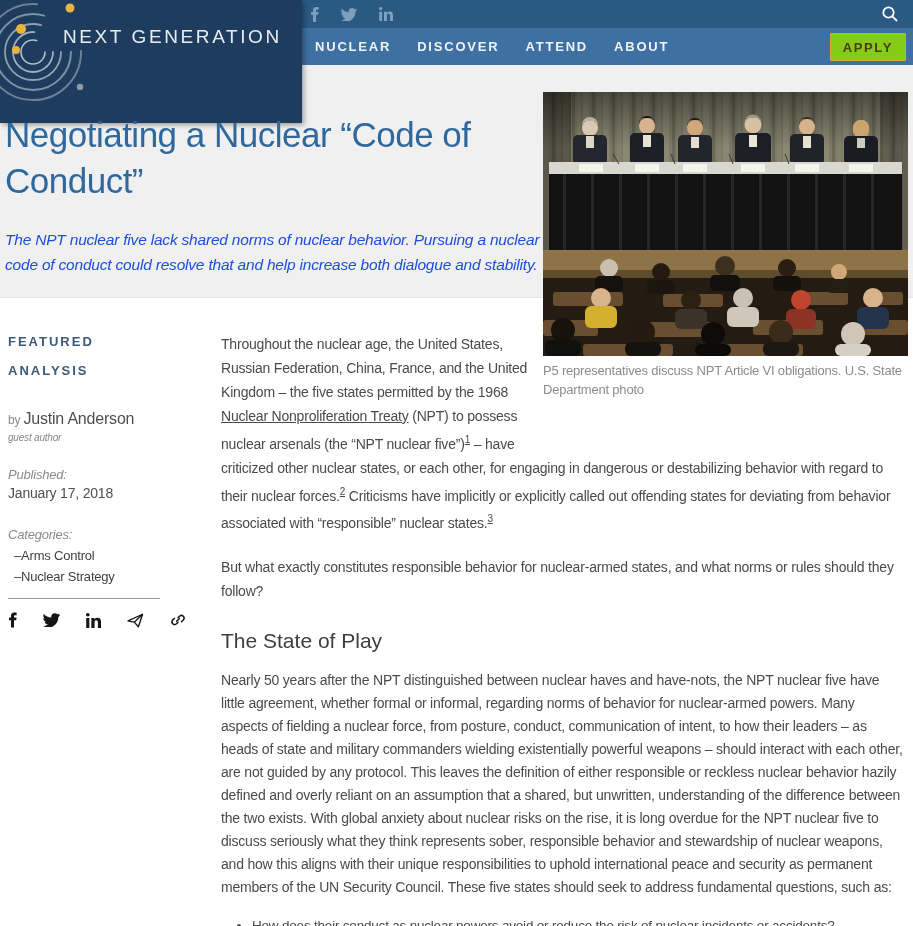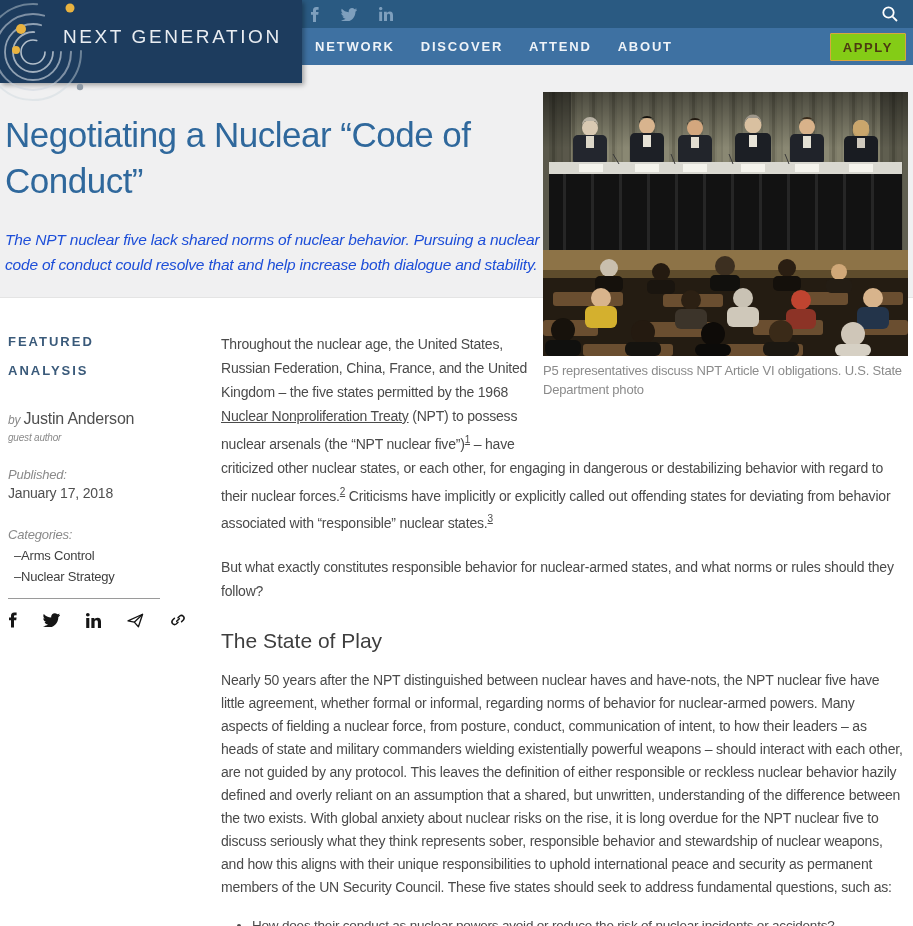--- a/index.html
+++ b/index.html
@@ -43,21 +43,21 @@
     padding:6px 12px 5px; border:1px solid #d9a63f; border-radius:1px;
     cursor:pointer;
   }
   
   .gray-band {
     position:absolute; left:0; top:65px; width:913px; height:233px;
     background:#f0f0f1; border-bottom:1px solid #e4e4e4;
   }
   
   .logo {
-    position:absolute; left:0; top:0; width:302px; height:83px;
+    position:absolute; left:0; top:0; width:302px; height:123px;
     background:#1d3c5e; box-shadow:2px 2px 5px rgba(0,0,0,.35);
   }
   .logo svg { position:absolute; left:0; top:0; }
   .logo-text { position:absolute; left:63px; top:26px; color:#e9edf2; letter-spacing:2.6px; }
   .logo-line1 { font-size:19px; font-weight:400; }
   .logo-line2 { font-size:20px; font-weight:bold; margin-top:3px; letter-spacing:2.2px; }
   
   .title {
     position:absolute; left:5px; top:112px; width:525px;
     font-size:35px; line-height:1.3; font-weight:400; color:#2f689c;
@@ -78,21 +78,21 @@
     font-size:13px; line-height:19px; color:#8b8b8b;
   }
   
   .sidebar { position:absolute; left:8px; top:334px; width:205px; }
   .featured-row { display:flex; gap:14px;flex-direction:column; }
   .featured-link {
     font-size:13px; font-weight:bold; letter-spacing:2px; color:#3a5a7a;
     cursor:pointer;
   }
   .byline { margin-top:32px; font-size:16px; color:#4f4f4f; }
-  .byline .prefix { font-style:italic; font-size:12px; color:#8a8a8a; }
+  .byline .prefix { font-size:12px; color:#8a8a8a; }
   .guest { margin-top:4px; font-style:italic; font-size:10px; color:#8a8a8a; }
   .pub-label { margin-top:24px; font-style:italic; font-size:13px; color:#8a8a8a; }
   .pub-date { margin-top:3px; font-size:14px; color:#4f4f4f; }
   .cat-label { margin-top:26px; font-style:italic; font-size:13px; color:#8a8a8a; }
   .cat-item { margin-top:6px; padding-left:6px; font-size:13px; color:#3f3f3f; cursor:pointer; }
   .side-rule { margin-top:14px; width:152px; border:none; border-top:1px solid #9a9a9a; }
   .share-row { margin-top:13px; display:flex; align-items:center; gap:26px; color:#151515; }
   .share-row svg { display:block; cursor:pointer; }
   
   .article { position:absolute; left:221px; top:332px; width:684px; color:#4a4a4a; }
@@ -134,21 +134,21 @@
     <span class="search-btn">
       <svg width="18" height="18" viewBox="0 0 18 18" fill="none" stroke="currentColor" stroke-width="1.8">
         <circle cx="7.5" cy="7.5" r="5.2"></circle>
           <line x1="11.6" y1="11.6" x2="16" y2="16"></line>
       </svg>
     </span>
   </div>
 
   <div class="navbar">
     <div class="nav-items">
-      <span class="nav-item">NETWORK</span>
+      <span class="nav-item">NUCLEAR</span>
       <span class="nav-item">DISCOVER</span>
       <span class="nav-item">ATTEND</span>
       <span class="nav-item">ABOUT</span>
     </div>
     <button class="apply-btn">APPLY</button>
   </div>
 
   <div class="gray-band"></div>
 
   <div class="logo">

